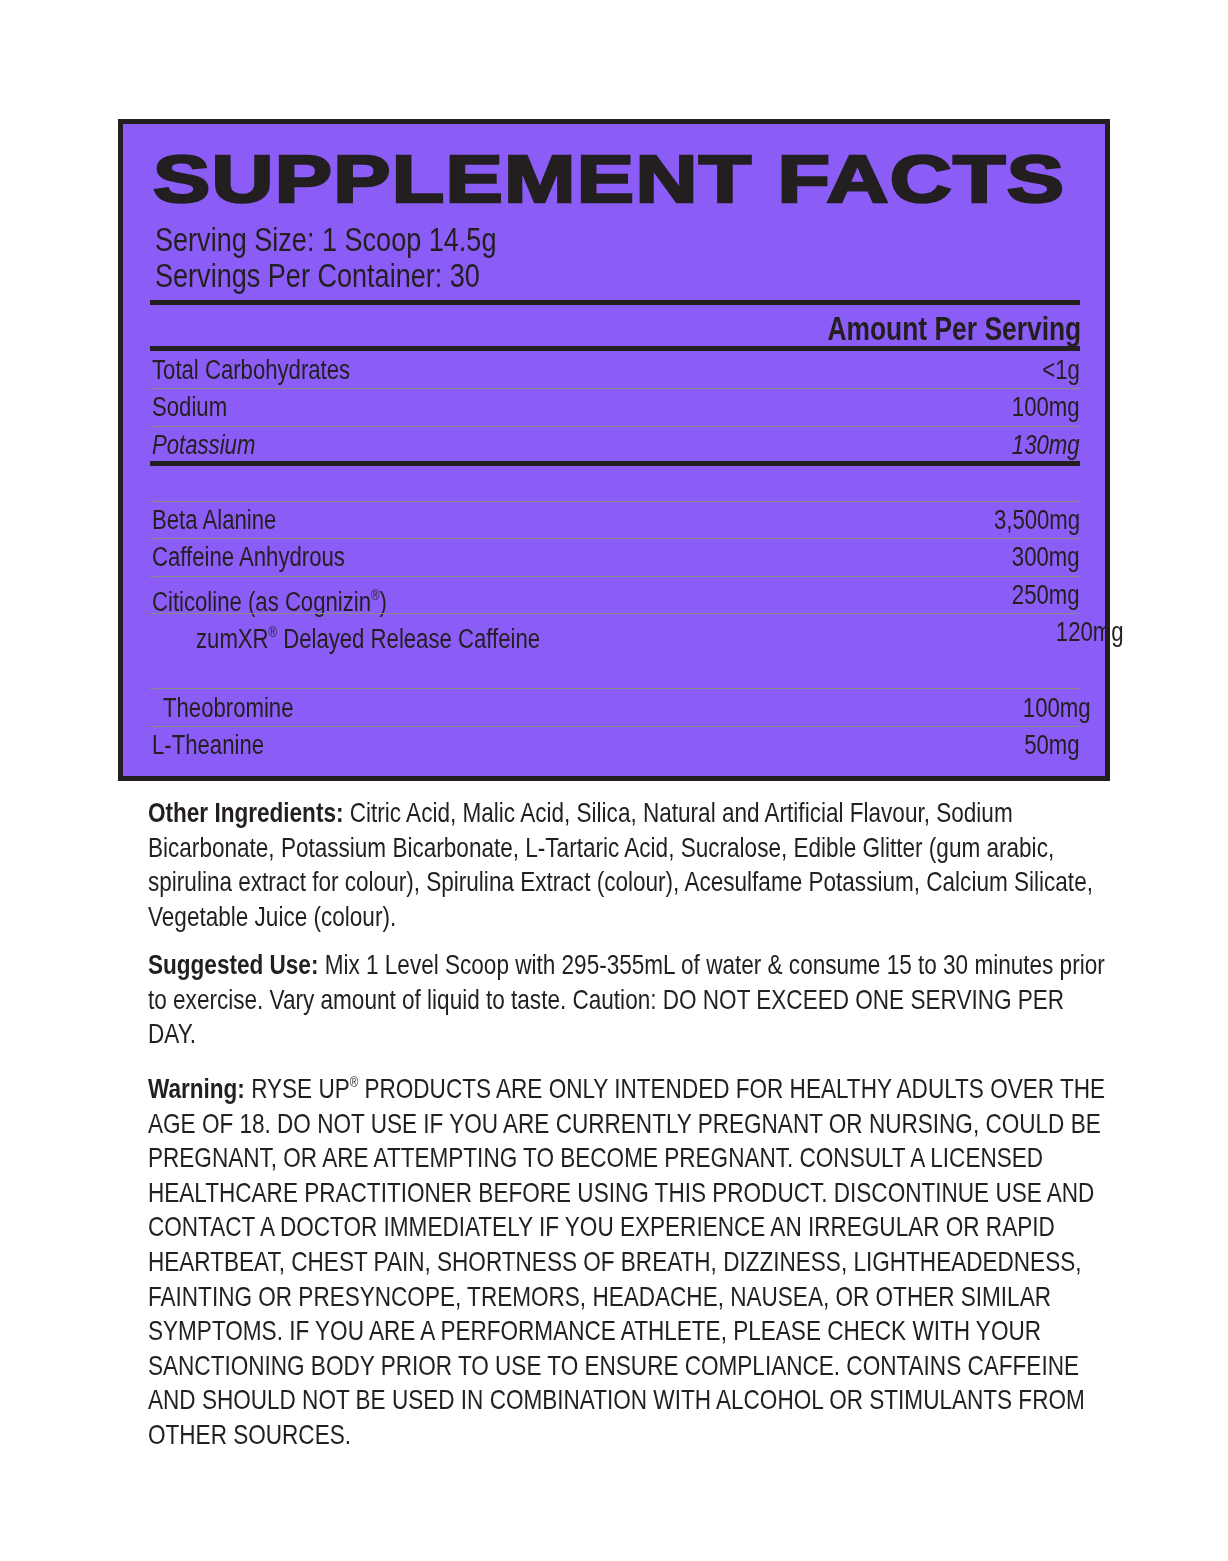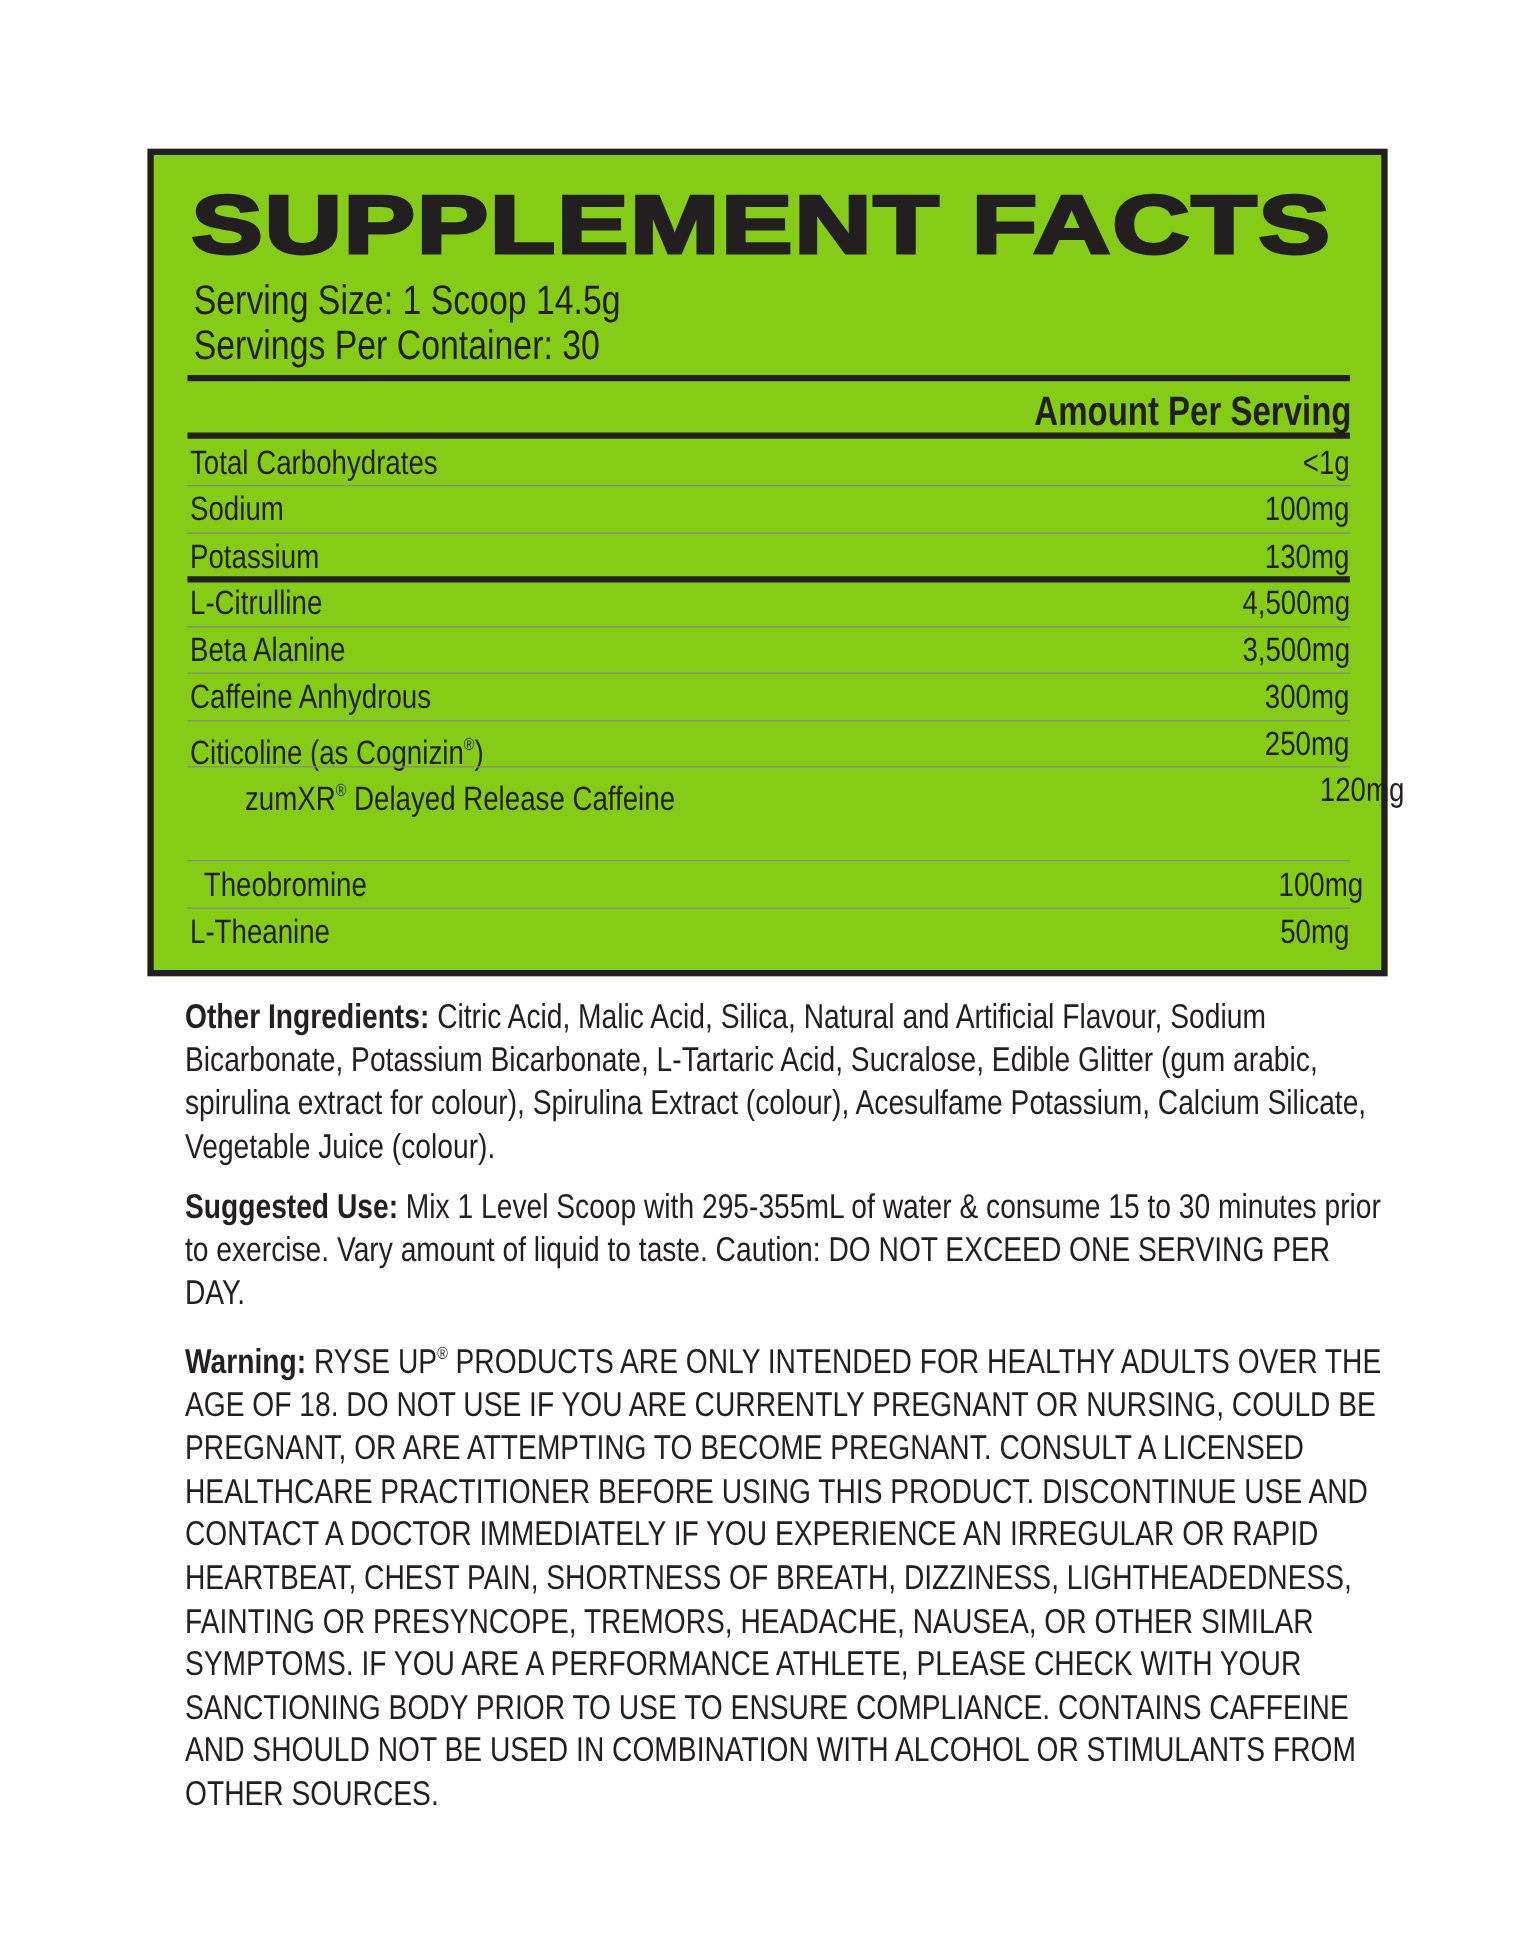--- a/index.html
+++ b/index.html
@@ -1,19 +1,19 @@
 <!DOCTYPE html>
 <html><head>
   <meta charset="utf-8">
   <style>
     html, body { margin: 0; padding: 0; background: #ffffff; }
     body { width: 1228px; height: 1561px; position: relative; overflow: hidden; color: #231f20;
            font-family: "Liberation Sans", sans-serif; }
     .facts-box { position: absolute; left: 118px; top: 119px; width: 982px; height: 652px;
-                 border: 5px solid #231f20; background: #84cc16; }
+                 border: 5px solid #231f20; background: #8b5cf6; }
     .title { position: absolute; left: 30px; top: 20px; width: 930px; height: 70px; overflow: visible; white-space: nowrap; }
     .title span { display: inline-block; font-family: "Liberation Sans", sans-serif; font-weight: 900;
                   font-size: 66px; line-height: 70px; transform-origin: 0 0; transform: scaleX(1.3);
                   -webkit-text-stroke: 2.5px #231f20; letter-spacing: 1px; }
     .cond { display: inline-block; transform-origin: 0 0; white-space: nowrap; }
     .serving { position: absolute; left: 32px; font-size: 33px; line-height: 36px; }
     .serving .cond { transform: scaleX(0.82); }
     .rule-thick { position: absolute; left: 27px; width: 930px; height: 5px; background: #231f20; }
     .rule-thin { position: absolute; left: 27px; width: 930px; height: 1px; background: #8a8a8a; }
     .amt-head { position: absolute; right: 24px; top: 190px; font-size: 33px; font-weight: bold; line-height: 30px; }
@@ -48,30 +48,26 @@
     <span class="val"><span class="cond">&lt;1g</span></span>
   </div>
   <div class="rule-thin" style="top:264px;"></div>
 
   <div class="row" style="top:265px;">
     <span class="name"><span class="cond">Sodium</span></span>
     <span class="val"><span class="cond">100mg</span></span>
   </div>
   <div class="rule-thin" style="top:302px;"></div>
 
-  <div class="row" style="top:303px;">
+  <div class="row" style="top:303px;font-style:italic;">
     <span class="name"><span class="cond">Potassium</span></span>
     <span class="val"><span class="cond">130mg</span></span>
   </div>
   <div class="rule-thick" style="top:337px;"></div>
 
-  <div class="row" style="top:340px;">
-    <span class="name"><span class="cond">L-Citrulline</span></span>
-    <span class="val"><span class="cond">4,500mg</span></span>
-  </div>
   <div class="rule-thin" style="top:377px;"></div>
 
   <div class="row" style="top:378px;">
     <span class="name"><span class="cond">Beta Alanine</span></span>
     <span class="val"><span class="cond">3,500mg</span></span>
   </div>
   <div class="rule-thin" style="top:414px;"></div>
 
   <div class="row" style="top:415px;">
     <span class="name"><span class="cond">Caffeine Anhydrous</span></span>

